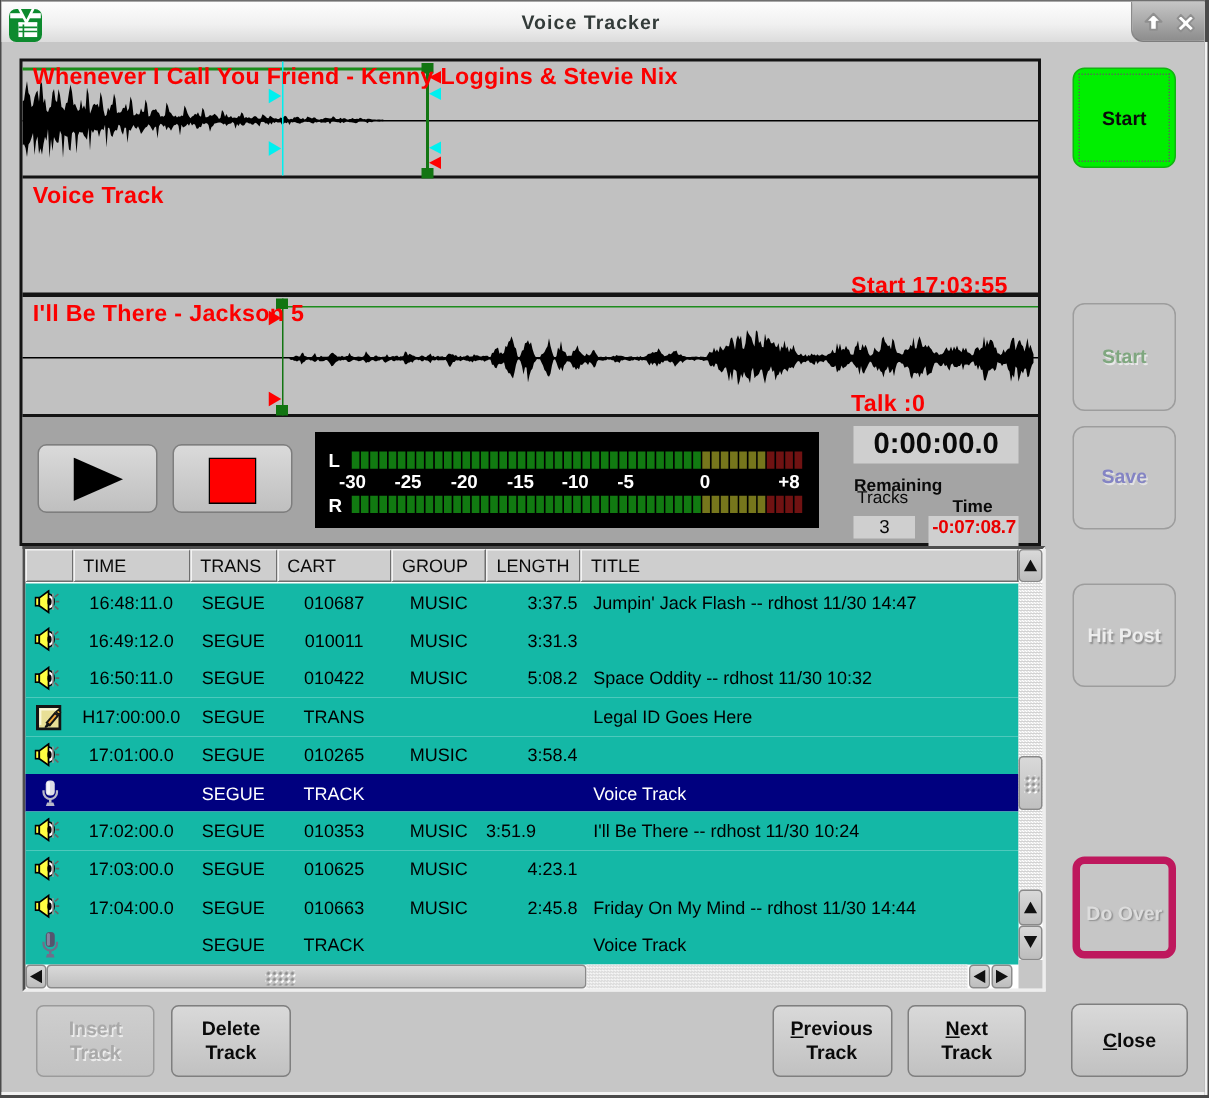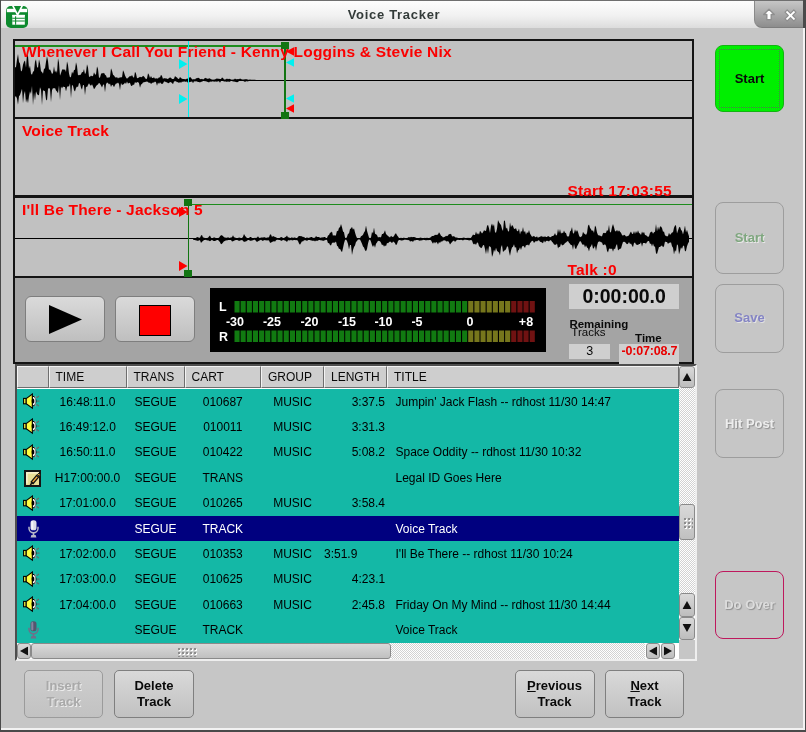--- a/index.html
+++ b/index.html
@@ -420,21 +420,21 @@
 <g stroke="#666" stroke-width="1.1">
             <line x1="13.7" y1="4.9" x2="15.9" y2="3"></line>
             <line x1="14.1" y1="8.1" x2="16.5" y2="8.1"></line>
             <line x1="13.7" y1="11.3" x2="15.9" y2="13.2"></line>
           </g>
         </svg>
         <div class="ct" style="left:31.5px;width:78px">17:03:00.0</div>
         <div class="ct" style="left:109.5px;width:58px">SEGUE</div>
         <div class="ct" style="left:167.5px;width:76.5px">010625</div>
         <div class="ct" style="left:244px;width:63px">MUSIC</div>
-        <div style="left:321px;width:61px;text-align:center">4:23.1</div>
+        <div style="left:307px;width:61px;text-align:right">4:23.1</div>
       </div>
 <div class="row" style="top:226.20000000000002px">
         <svg class="abs" style="left:6px;top:4px" width="17" height="17" viewBox="0 0 17 17">
 <rect x="0.6" y="5.4" width="2.6" height="5.4" fill="#ffff42" stroke="#000" stroke-width="1.1"></rect>
 <polygon points="3.2,5.6 9.4,1 9.4,15.2 3.2,10.8" fill="#ffff42" stroke="#000" stroke-width="1.1"></polygon>
 <path d="M9.4 2.8 A 4.6 5.4 0 0 1 9.4 13.4 Z" fill="#fff" stroke="#000" stroke-width="1"></path>
 <ellipse cx="10" cy="8.1" rx="1.4" ry="2.5" fill="#000"></ellipse>
 <line x1="12.3" y1="2.7" x2="12.3" y2="13.6" stroke="#999" stroke-width="1"></line>
 <g stroke="#666" stroke-width="1.1">
             <line x1="13.7" y1="4.9" x2="15.9" y2="3"></line>
@@ -501,22 +501,23 @@
         <svg width="8" height="9">
           <polygon points="8,4.5 0,0 0,9" fill="#111"></polygon>
         </svg>
       </div>
   </div>
 
   <div class="btn dis" style="left:23px;top:670px;width:79px;height:48px;padding-top:7px;line-height:16px;color:#a9a9a9;text-shadow:1px 1px 0 #ececec">Insert<br>Track</div>
   <div class="btn" style="left:113px;top:669.5px;width:80px;height:48px;padding-top:7px;line-height:16px">Delete<br>Track</div>
   <div class="btn" style="left:513.5px;top:669.5px;width:80px;height:48px;padding-top:7px;line-height:16px"><u>P</u>revious<br>Track</div>
   <div class="btn" style="left:604px;top:669.5px;width:79px;height:48px;padding-top:7px;line-height:16px"><u>N</u>ext<br>Track</div>
+  <div class="btn" style="left:713px;top:669px;width:78px;height:48.5px;line-height:47px;border-radius:6px"><u>C</u>lose</div>
 
   <div class="rbtn" style="top:45px;height:67px;background:#00ef00;border:1px solid #12b412;line-height:65px;color:#0a0a0a">
     <div class="abs" style="left:3px;top:3px;right:3px;bottom:3px;border:1px dotted #4d784d"></div>Start</div>
   <div class="rbtn" style="top:202px;height:71.5px;background:#c6c6c6;border:1px solid #9d9d9d;line-height:69px;color:#7fa77f;text-shadow:1px 1px 0 #e8e8e8">Start</div>
   <div class="rbtn" style="top:284px;height:68.5px;background:#c6c6c6;border:1px solid #9d9d9d;line-height:66px;color:#8484c4;text-shadow:1px 1px 0 #e2e2e2">Save</div>
   <div class="rbtn" style="top:389px;height:69px;background:#c6c6c6;border:1px solid #9d9d9d;line-height:67px;color:#ededed;text-shadow:1px 1px 1px #8d8d8d">Hit Post</div>
-  <div class="rbtn" style="top:570.5px;height:68px;background:#c6c6c6;border:1px solid #be185d;line-height:66px;color:#dcdcdc;text-shadow:1px 1px 1px #909090">Do Over</div>
+  <div class="rbtn" style="top:570.5px;height:68px;background:#c6c6c6;border:5px solid #be185d;line-height:66px;color:#dcdcdc;text-shadow:1px 1px 1px #909090">Do Over</div>
   <div class="abs" style="left:0;top:727.5px;width:802px;height:2.2px;background:#f2f2f2"></div>
   <div class="abs" style="left:802px;top:28px;width:2.4px;height:702px;background:#f2f2f2"></div>
 </div>
 
 </body></html>

